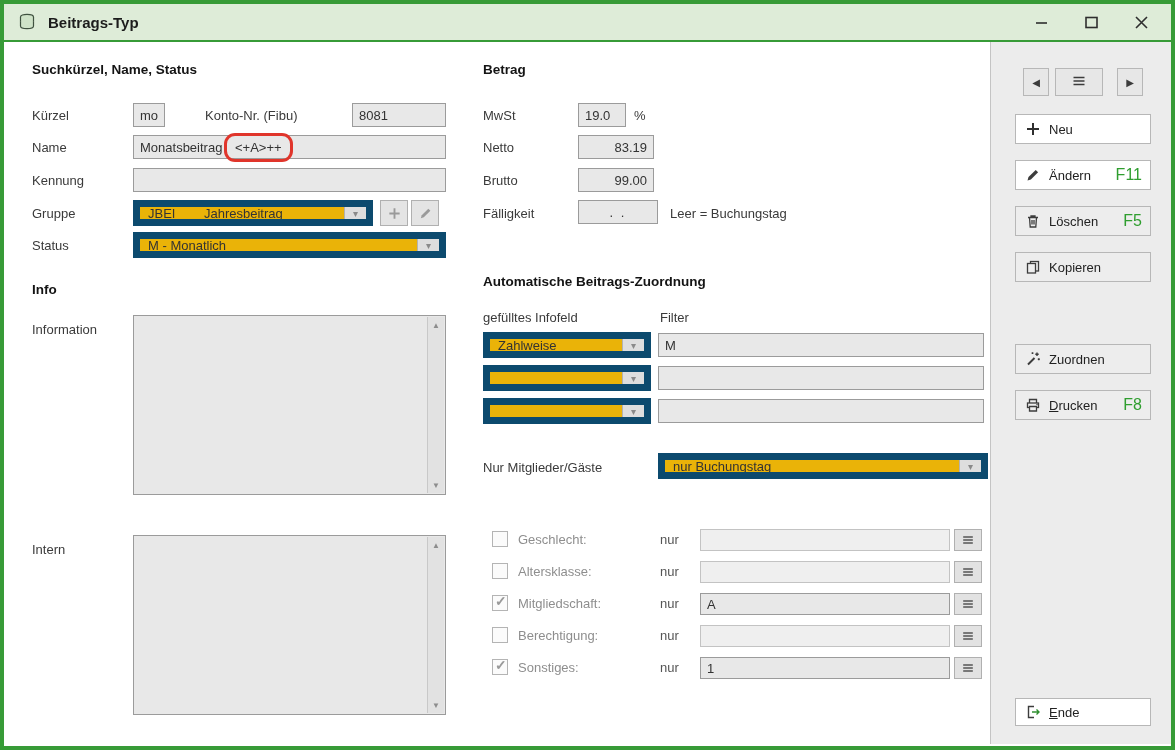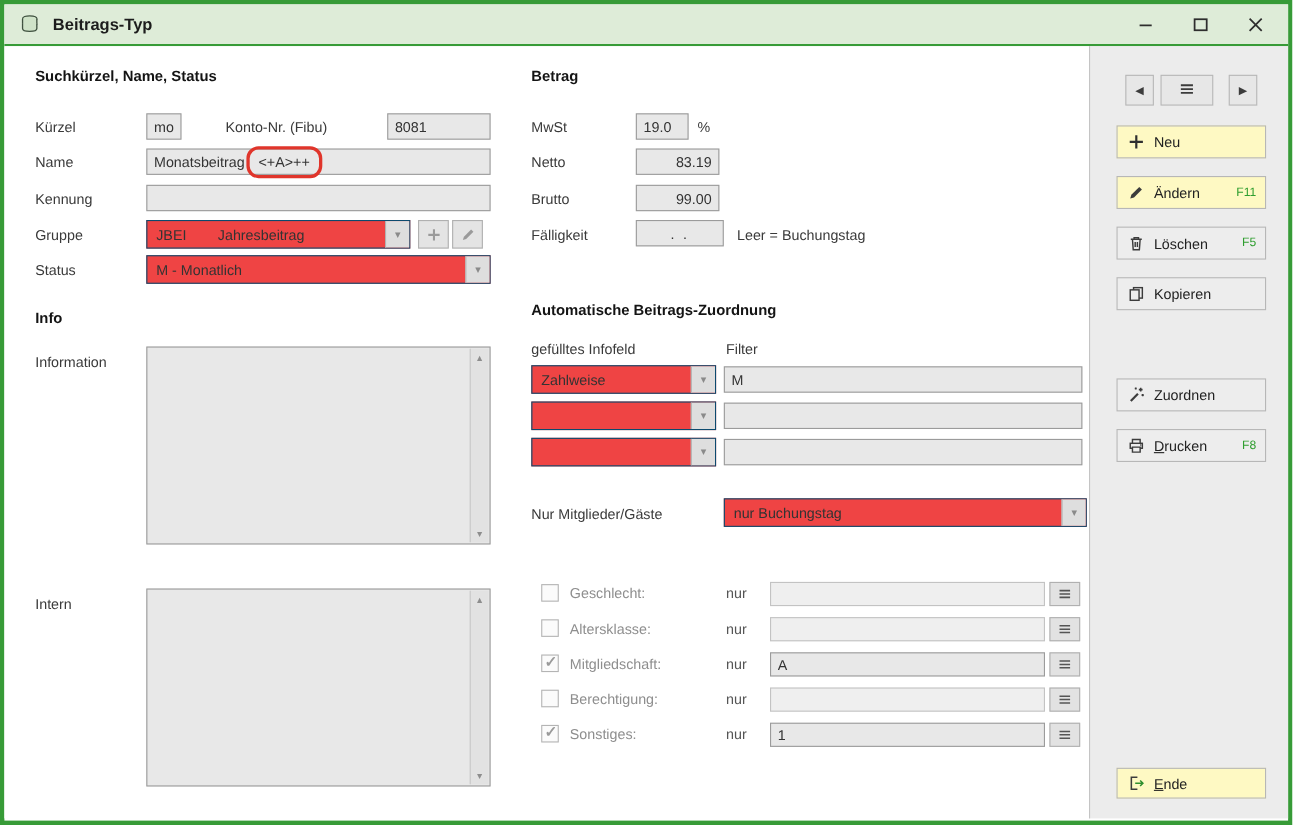--- a/index.html
+++ b/index.html
@@ -22,21 +22,21 @@
   
   .hdr { position:absolute; font-weight:bold; font-size:13.5px; color:#141414; white-space:nowrap; }
   .lbl { position:absolute; color:#3a3a3a; white-space:nowrap; }
   .input { position:absolute; height:24px; background:#e8e8e8; border:1px solid #9b9b9b; font-family:inherit; font-size:13px; color:#333; padding:0 6px; outline:none; }
   .input.right { text-align:right; }
   .input.center { text-align:center; letter-spacing:2px; }
 
   .field { position:absolute; height:24px; background:#e8e8e8; border:1px solid #9b9b9b; display:flex; align-items:center; padding:0 6px; overflow:visible; white-space:pre; }
   .hl { border:3px solid #e0352b; border-radius:11px; padding:4px 8px; margin:-4px -2px; position:relative; z-index:2; white-space:pre; }
 
-  .dropdown { position:absolute; height:26px; background:#ef4444; border:1px solid #0c4a6e; display:flex; align-items:stretch; }
+  .dropdown { position:absolute; height:26px; background:#eab308; border:7px solid #0c4a6e; display:flex; align-items:stretch; }
   .dd-text { flex:1; display:flex; align-items:center; padding:0 8px; white-space:pre; overflow:hidden; }
   .dd-code { width:56px; }
   .dd-btn { width:22px; border-left:1px solid #b2b2b2; background:#dedede; display:flex; align-items:center; justify-content:center; color:#8a8a8a; font-size:10px; }
 
   .mini-btn { position:absolute; width:28px; height:26px; background:#e4e4e4; border:1px solid #b0b0b0; display:flex; align-items:center; justify-content:center; }
 
   .textarea { position:absolute; background:#e8e8e8; border:1px solid #9b9b9b; }
   .sb { position:absolute; top:1px; right:1px; bottom:1px; width:17px; background:#e2e2e2; border-left:1px solid #c8c8c8; }
   .sb-up, .sb-down { position:absolute; left:0; width:100%; height:16px; display:flex; align-items:center; justify-content:center; font-size:8px; color:#8d8d8d; }
   .sb-up { top:0; } .sb-down { bottom:0; }
@@ -47,24 +47,24 @@
   .chk[data-checked="true"]::after { content:"✓"; position:absolute; left:2px; top:-3px; color:#9a9a9a; font-size:14px; font-weight:bold; }
   .crit-label { position:absolute; left:514px; top:4px; color:#8e8e8e; white-space:nowrap; }
   .crit-nur { position:absolute; left:656px; top:4px; color:#555; }
   .crit-input { position:absolute; left:696px; top:1px; width:250px; height:22px; background:#efefef; border:1px solid #c3c3c3; font-family:inherit; font-size:13px; padding:0 6px; outline:none; }
   .crit-row[data-checked="true"] .crit-input { background:#e8e8e8; border-color:#9b9b9b; color:#333; }
   .menu-btn { position:absolute; left:950px; top:1px; width:28px; height:22px; background:#e2e2e2; border:1px solid #b0b0b0; display:flex; align-items:center; justify-content:center; }
 
   
   .navbtn { position:absolute; top:26px; height:28px; background:#e7e7e7; border:1px solid #b7b7b7; display:flex; align-items:center; justify-content:center; color:#3c3c3c; font-size:10px; }
   .sbtn { position:absolute; left:24px; width:136px; height:30px; background:#ededed; border:1px solid #b7b7b7; display:flex; align-items:center; padding:0 8px; gap:8px; font-family:inherit; font-size:13px; color:#222; }
-  .sbtn.white { background:#fef9c3; }
+  .sbtn.white { background:#ffffff; }
   .sicon { width:17px; height:17px; display:flex; align-items:center; justify-content:center; flex:0 0 auto; }
   .slabel { margin-right:auto; white-space:nowrap; }
-  .skey { color:#2f9e2f; font-size:11px;margin-left:12px; }
+  .skey { color:#2f9e2f; font-size:16px;margin-left:12px; }
   .u { text-decoration:underline; }
 </style>
 </head>
 <body>
 
 <div class="window">
 
   <div class="titlebar">
     <span class="title-icon">
       <svg width="20" height="20" viewBox="0 0 20 20">

